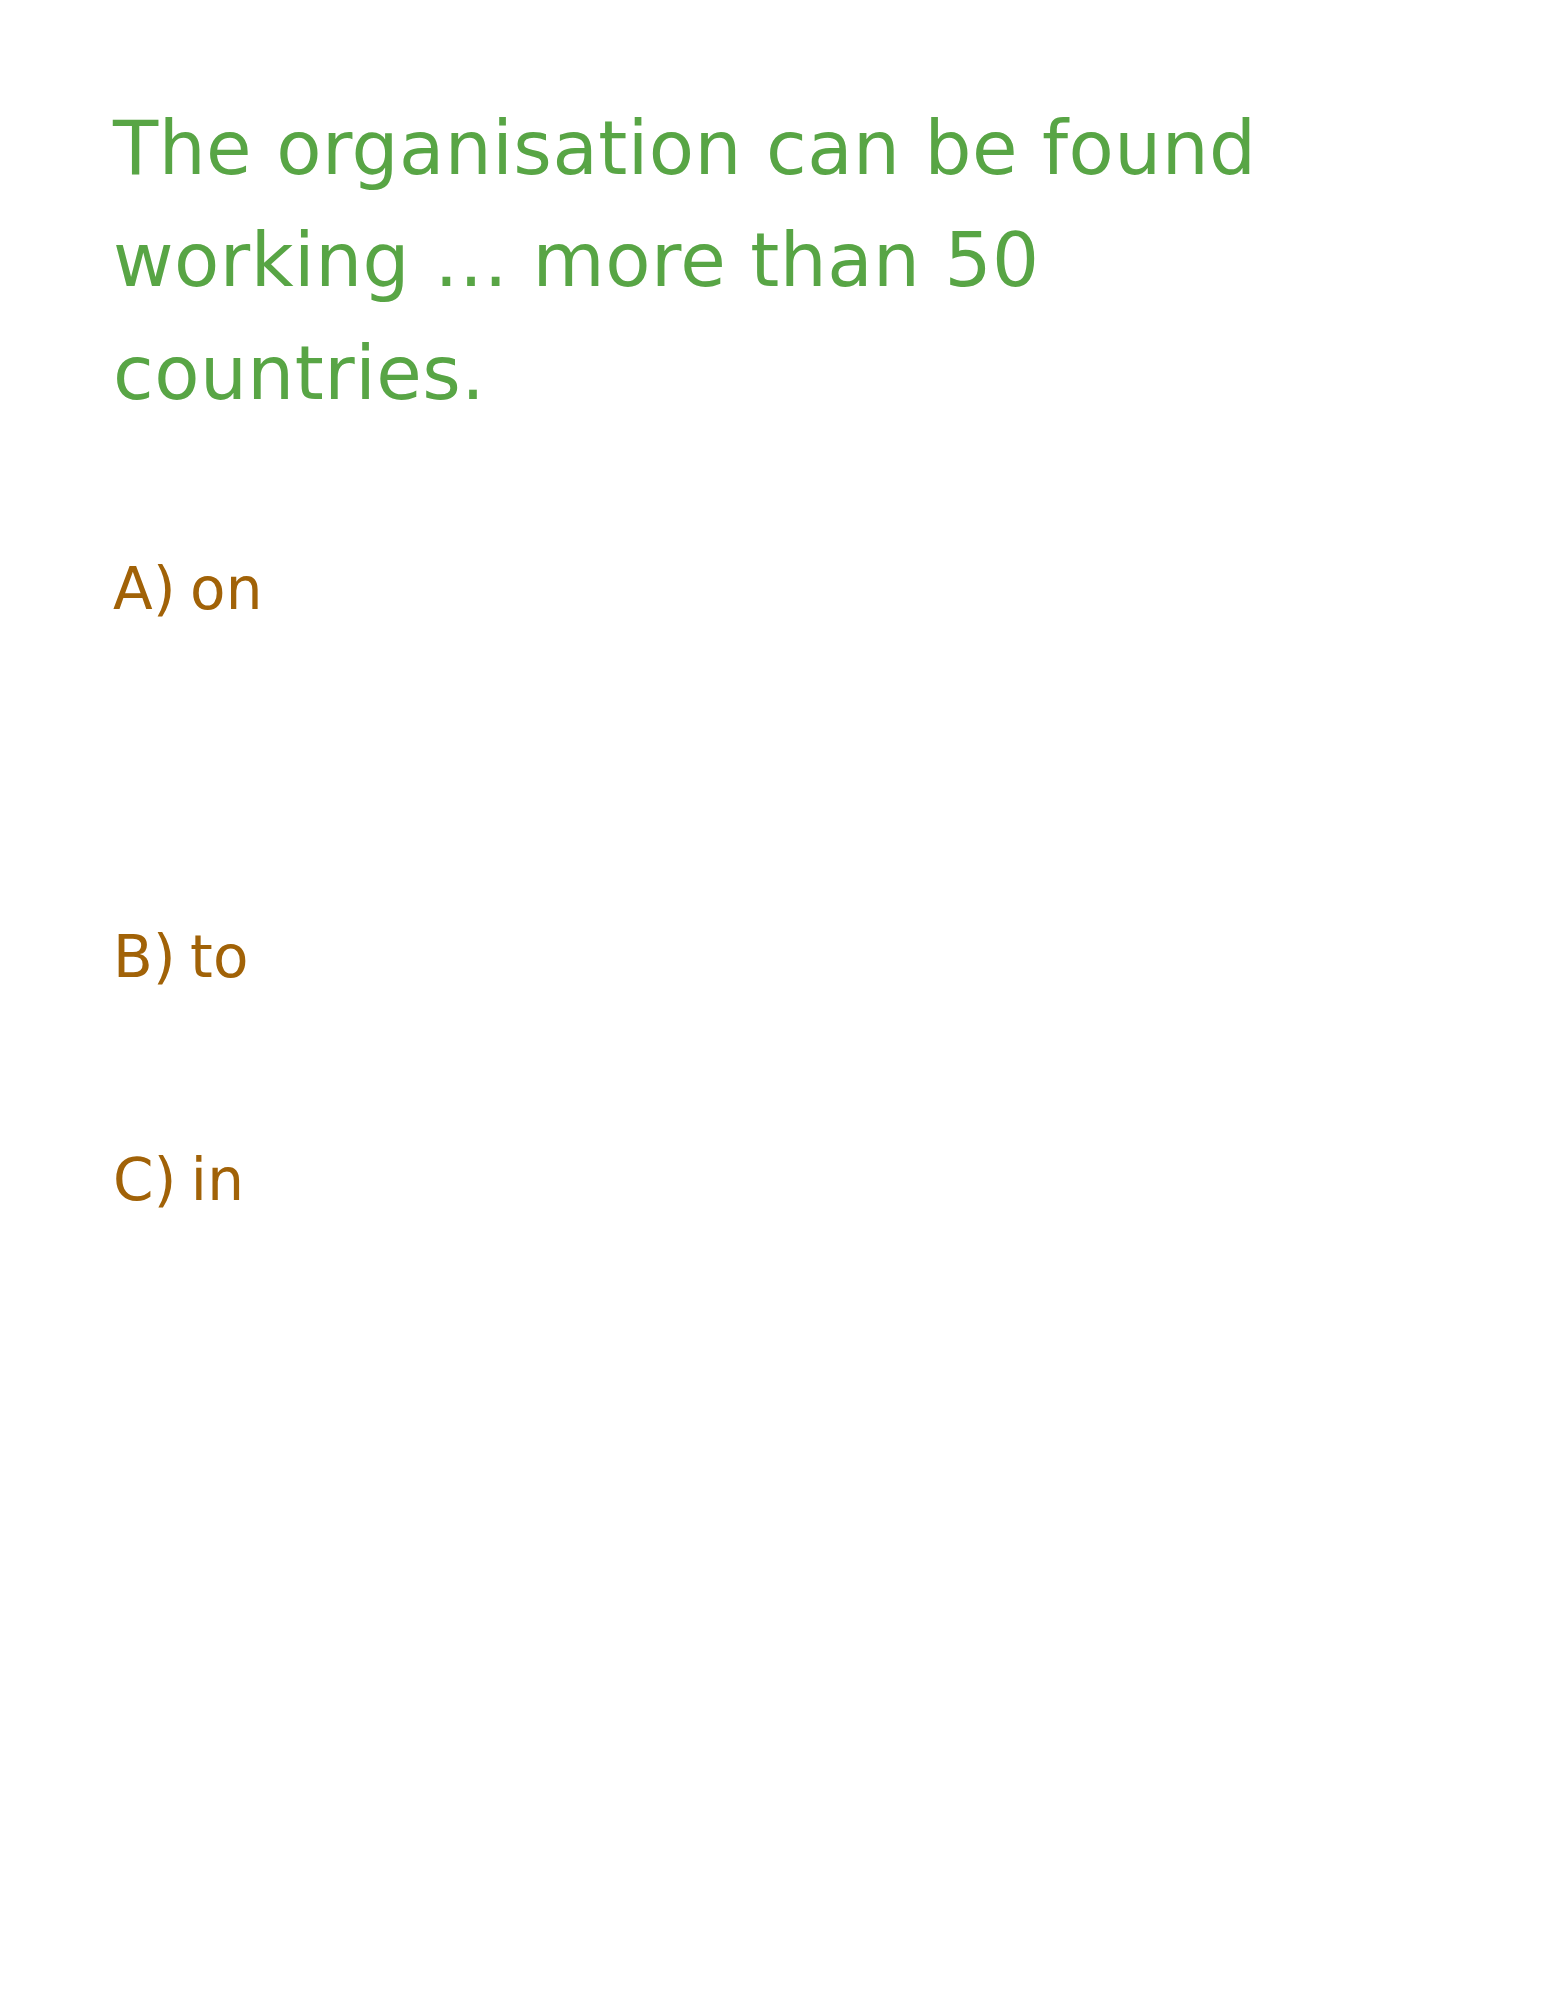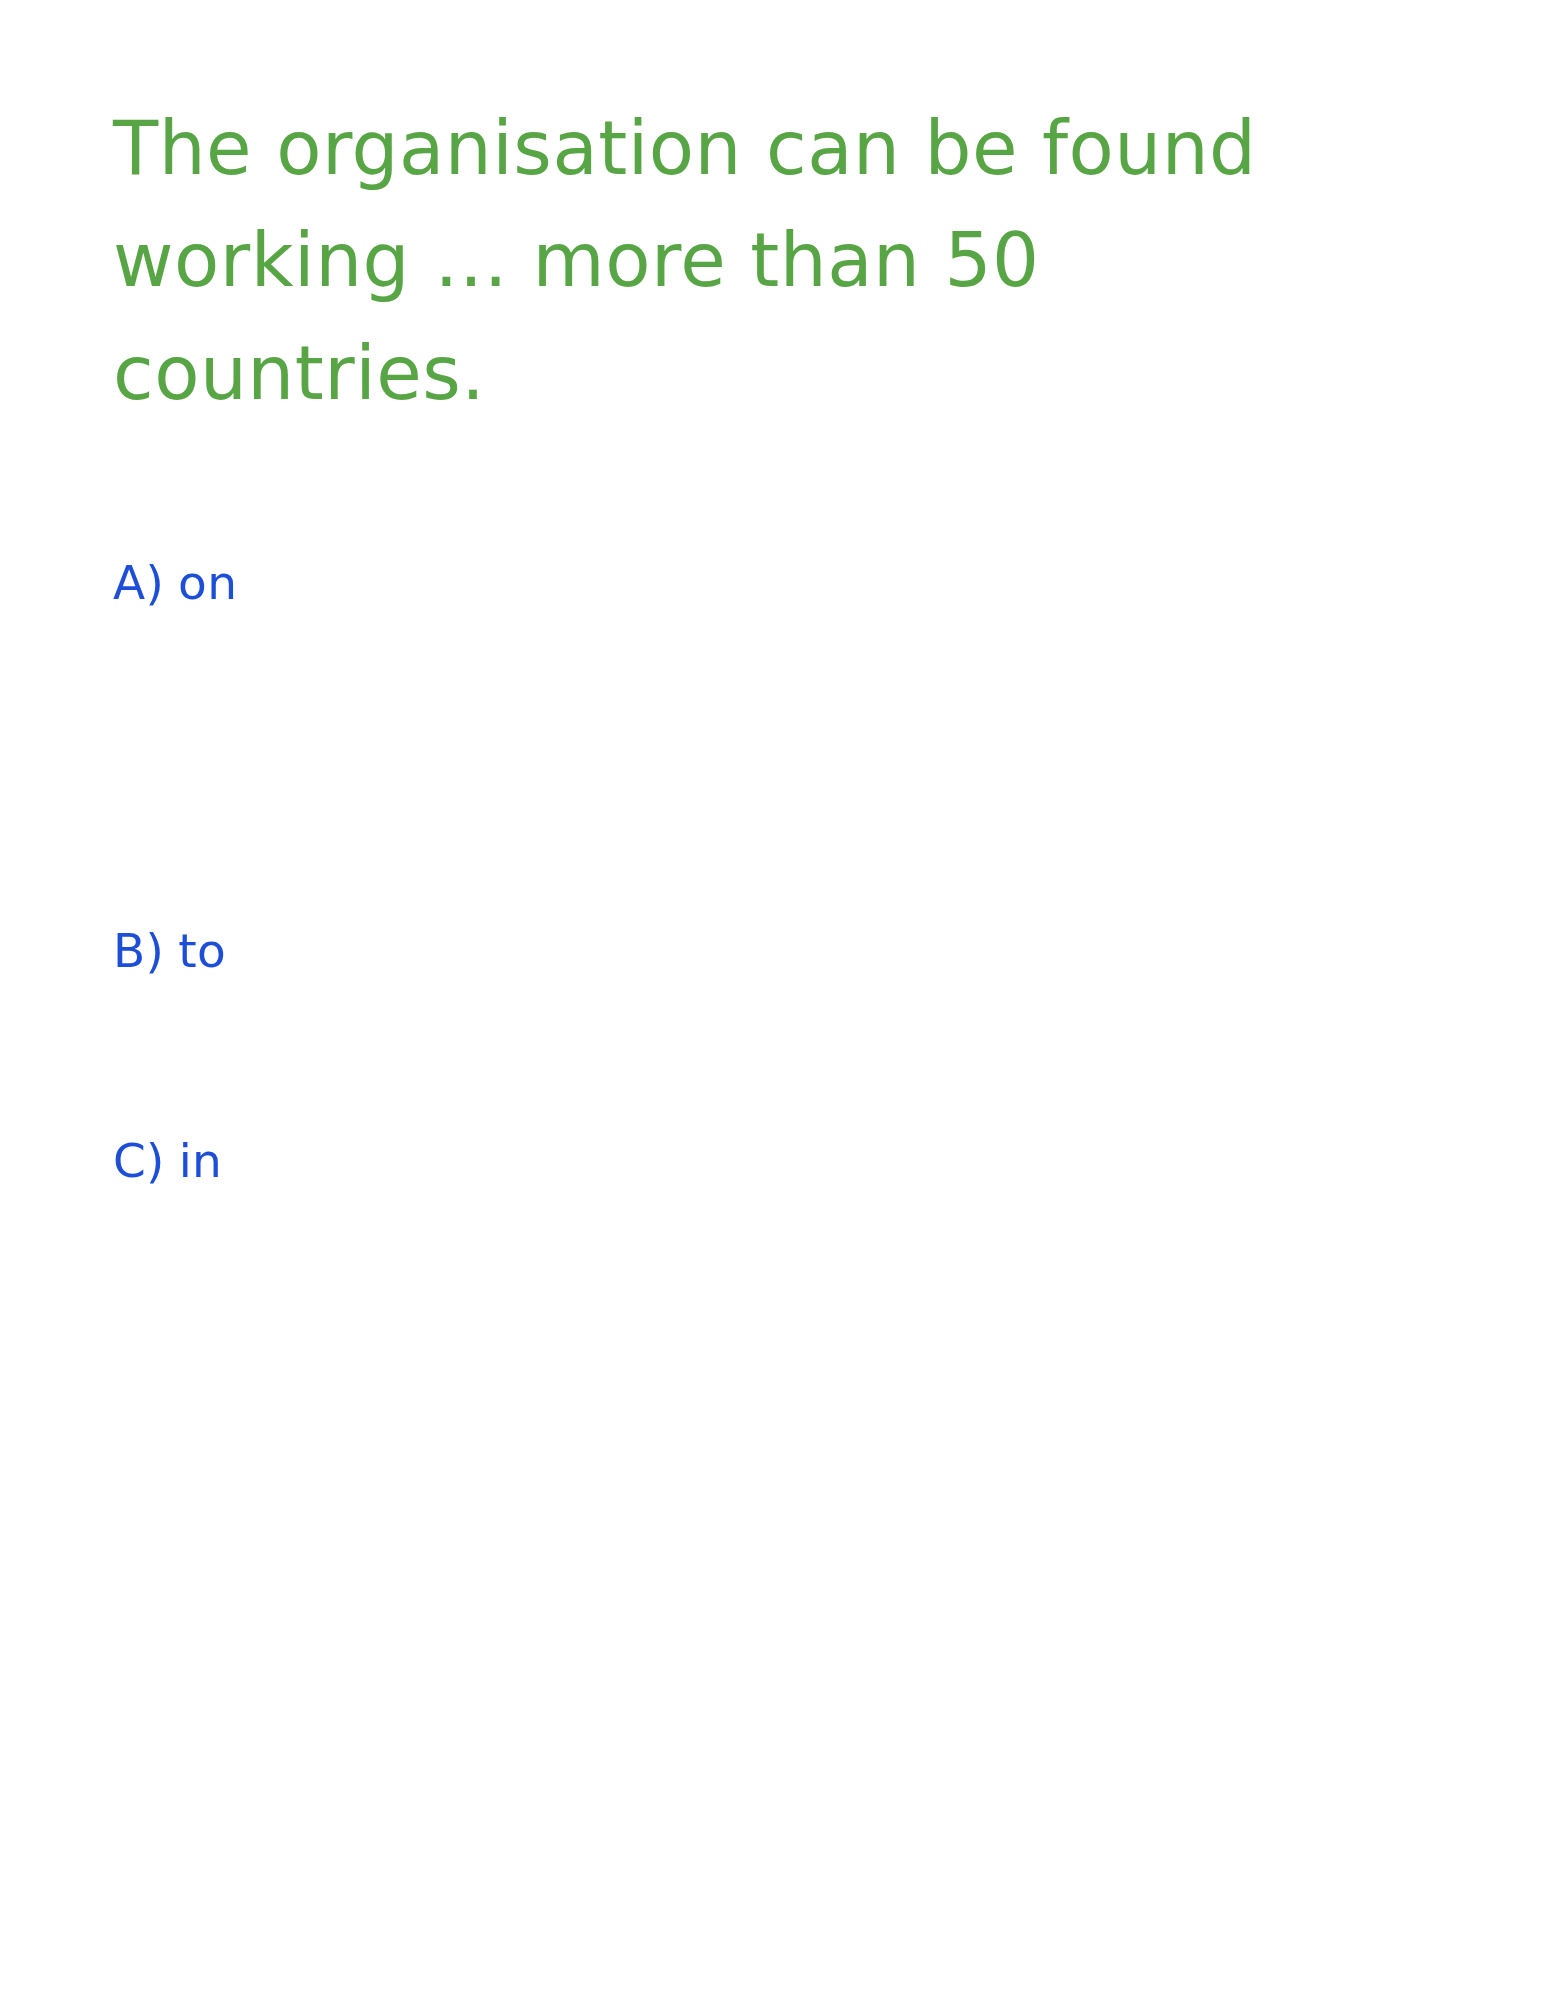--- a/index.html
+++ b/index.html
@@ -32,30 +32,30 @@
     line-height: 1.52;
     letter-spacing: 0.5px;
   }
   .options {
     position: absolute;
     left: 113px;
     top: 555px;
     width: 1230px;
   }
   .option {
-    color: #1d4ed8;
+    color: #a16207;
     font-family: "DejaVu Sans", sans-serif;
-    font-size: 47px;
+    font-size: 58px;
     font-weight: 400;
     letter-spacing: 0.3px;
     line-height: 1.2;
   }
   .option-a { position: absolute; left: 0; top: 0; }
   .option-b { position: absolute; left: 0; top: 360px; margin-top: 8px; }
-  .option-c { position: absolute; left: 0; top: 578px; }
+  .option-c { position: absolute; left: 0; top: 591px; }
   .opt-letter { margin-right: 14px; }
   .opt-text { }
 </style>
 </head>
 <body>
 
 <div class="page">
 
   <div class="question">The organisation can be found working … more than 50 countries.</div>
 

